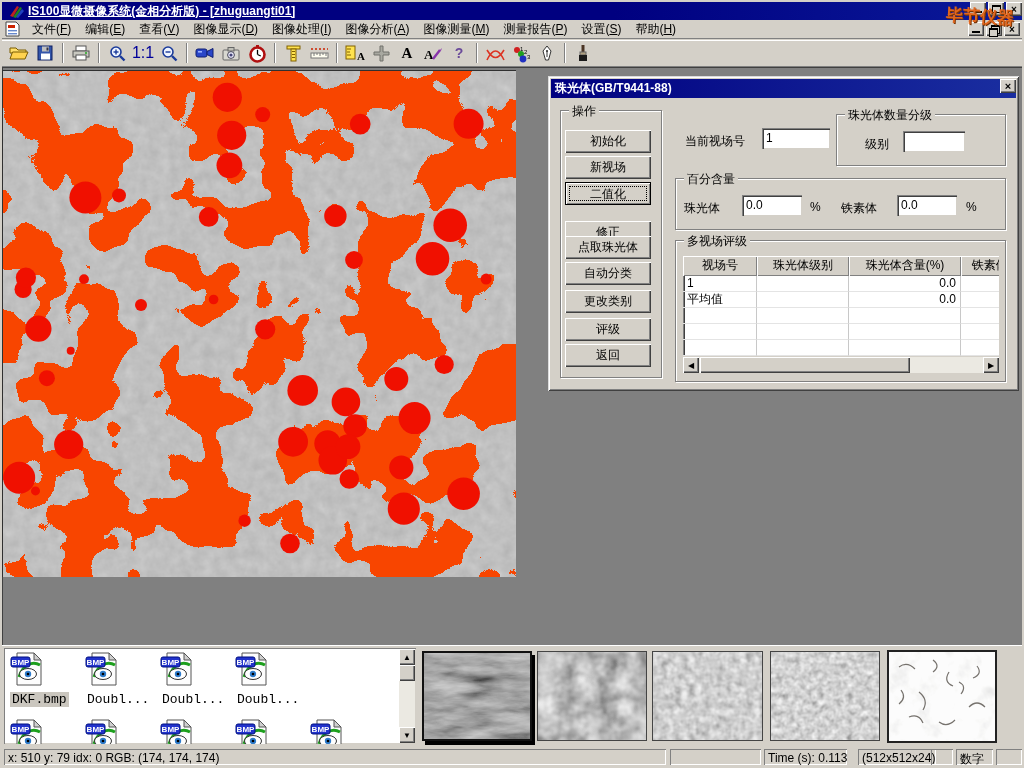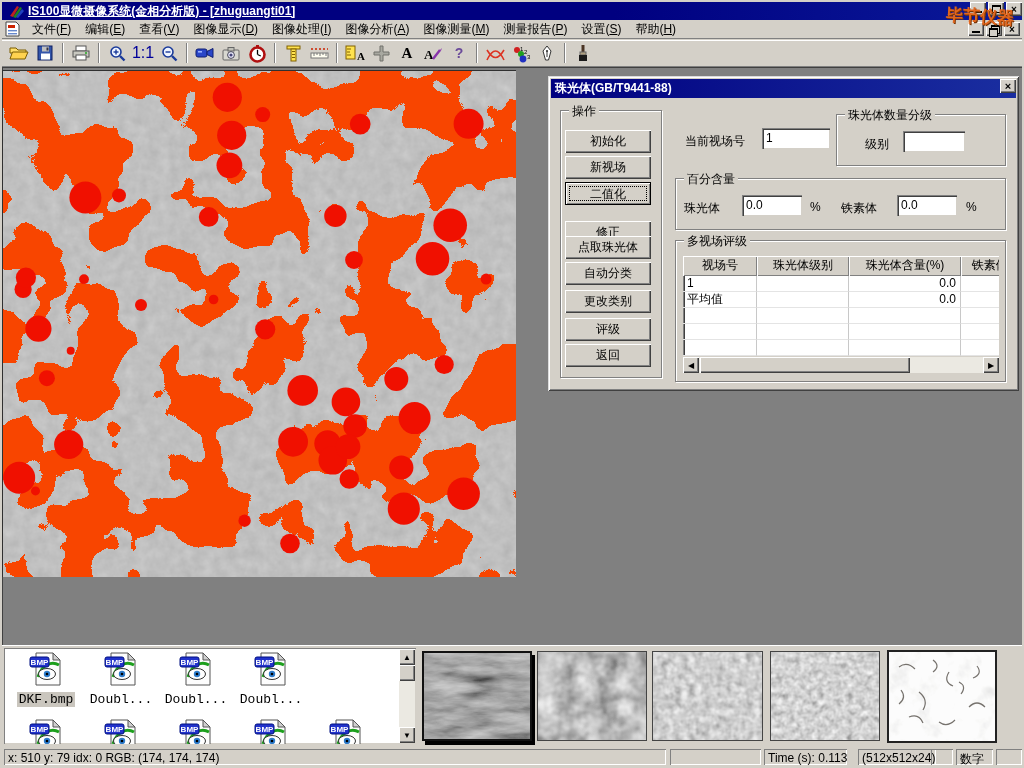--- a/index.html
+++ b/index.html
@@ -71,21 +71,21 @@
   .c0 { width:74px; } .c1 { width:92px; } .c2 { width:112px; text-align:right; } .c3 { width:100px; }
   #hscroll { position:absolute; left:135px; top:281px; width:316px; height:16px; background:#ebe9e2; display:flex; }
   .sbtn { width:16px; height:16px; background:#d4d0c8; box-shadow:inset 1px 1px 0 #ffffff, inset -1px -1px 0 #404040, inset -2px -2px 0 #808080;
     font-size:8px; display:flex; align-items:center; justify-content:center; color:#000; flex:none; }
   #hthumb { margin-left:1px; width:210px; height:16px; background:#d4d0c8; box-shadow:inset 1px 1px 0 #ffffff, inset -1px -1px 0 #404040, inset -2px -2px 0 #808080; }
 
   
   #filepanel { position:absolute; left:2px; top:645px; width:1020px; height:102px; background:#d4d0c8; box-shadow:inset 0 1px 0 #ffffff; }
   #filelist { position:absolute; left:2px; top:3px; width:412px; height:96px; background:#ffffff;
     box-shadow:inset 1px 1px 0 #808080, inset -1px -1px 0 #d4d0c8; overflow:hidden; }
-  .fitem { position:absolute; width:72px; text-align:center; }
+  .fitem { position:absolute; width:72px; }
   .fname { display:inline-block; font-family:"Liberation Mono","DejaVu Sans Mono",monospace; font-size:13px; padding:0 2px; margin-top:3px; white-space:nowrap; }
   .fname.sel { background:#cac6be; }
   #flist-scroll { position:absolute; right:1px; top:1px; width:16px; height:94px; background:#ebe9e2; }
   #flist-scroll .sbtn { position:absolute; left:0; }
   .thumb { position:absolute; border:1px solid #444; }
   .thumb.sel { border:2px solid #111; box-shadow:3px 4px 0 #000; }
   .thumb svg { display:block; }
 
   
   #statusbar { position:absolute; left:2px; top:747px; width:1020px; height:19px; background:#d4d0c8; }

